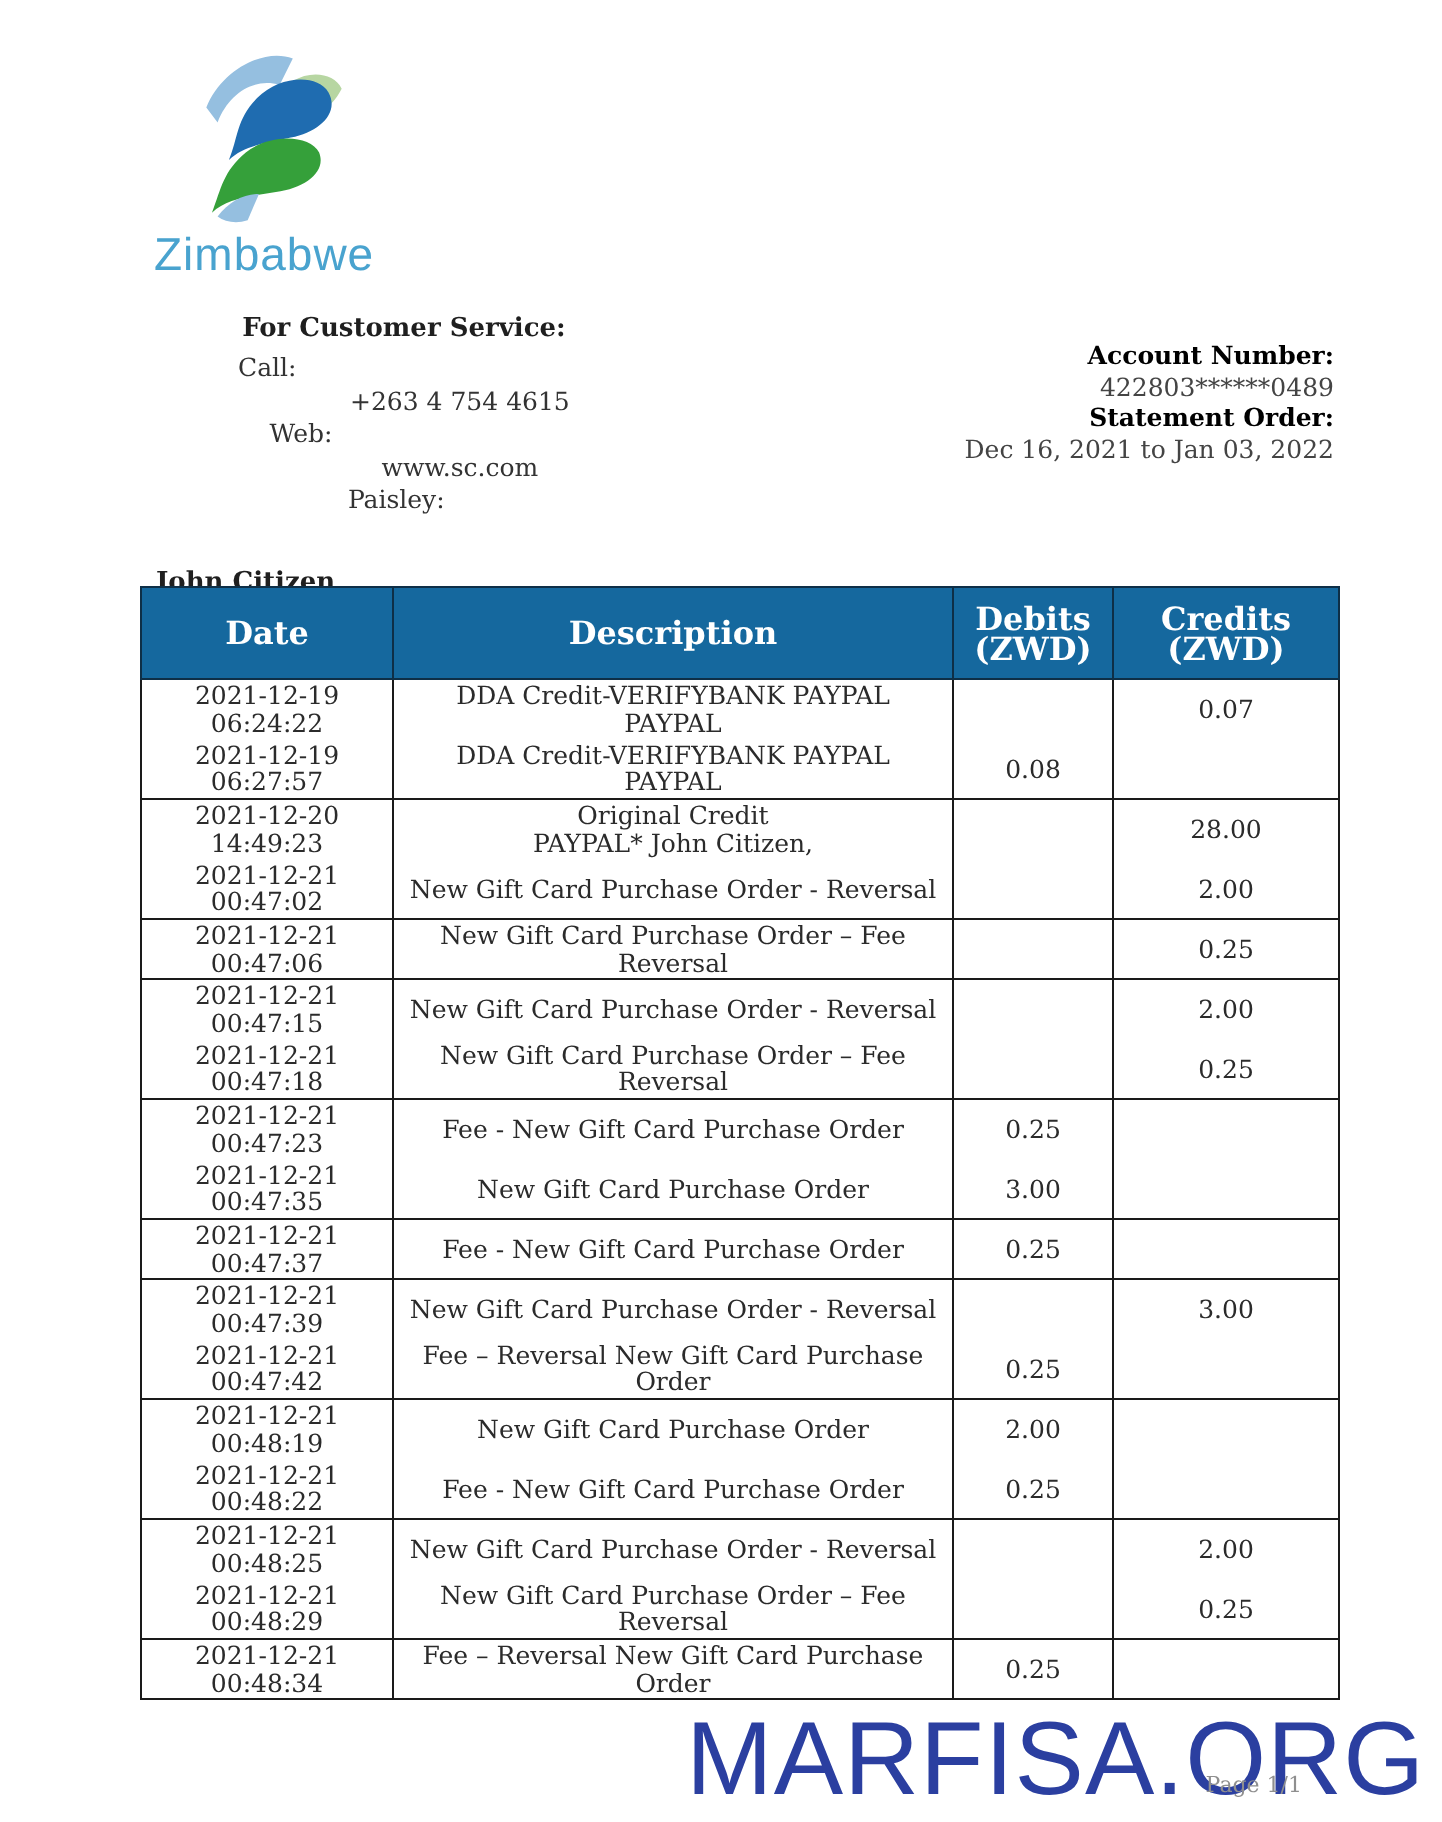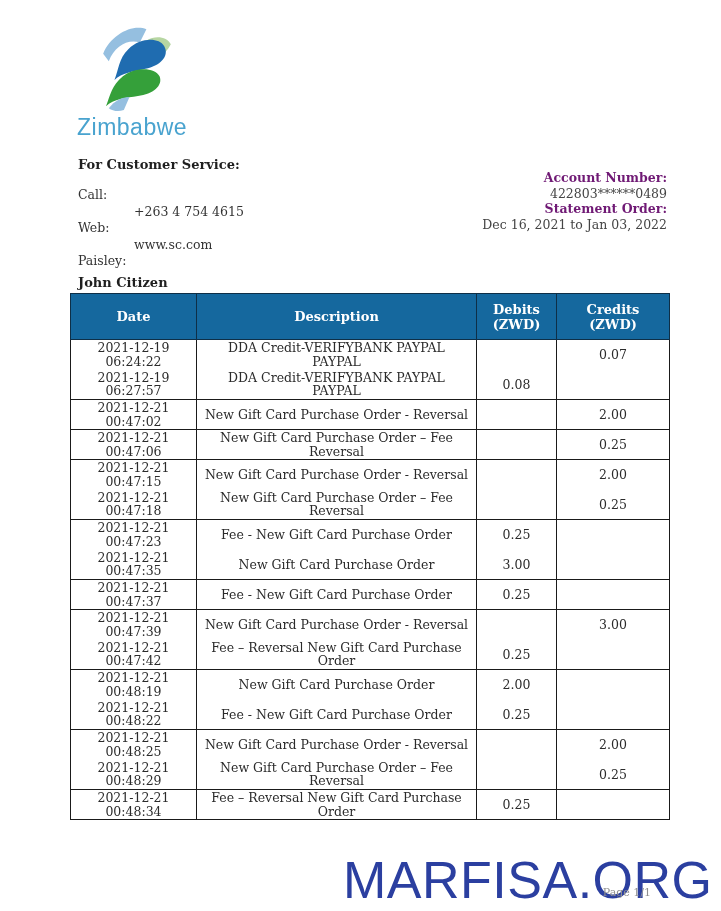--- a/index.html
+++ b/index.html
@@ -21,44 +21,44 @@
   }
   
   .logo{position:absolute;left:77px;top:18px;width:150px;}
   .logo svg{display:block;margin-left:12px;}
   .logo-country{
     font-family:"Liberation Sans",sans-serif;
     font-size:23px;color:#49a3cf;letter-spacing:0.5px;margin-top:2px;
   }
   
   .cs-block{position:absolute;left:78px;top:157px;font-size:12.5px;line-height:16px;}
-  .cs-heading{font-weight:bold;font-size:13px;margin-bottom:14px;}
-  .cs-row{display:flex;}
+  .cs-heading{font-weight:bold;font-size:13px;margin-bottom:3px;text-align:center;}
+  .cs-row{display:flex;justify-content:center;}
   .cs-label{width:56px;color:#333;}
   .cs-value{color:#333;margin-top:17px;}
-  .cust-name{font-weight:bold;font-size:13px;margin-top:6px;}
+  .cust-name{font-weight:bold;font-size:13px;margin-top:26px;}
   .cust-addr{color:#333;margin-top:1px;}
   
   .acct-block{
     position:absolute;right:54px;top:170px;
     text-align:right;font-size:12.5px;line-height:15.5px;color:#444;
   }
-  .acct-block .b{font-weight:bold;color:#701a75;}
+  .acct-block .b{font-weight:bold;color:#000000;}
   
   table.stmt{
     position:absolute;left:70px;top:293px;width:599px;
     border-collapse:collapse;table-layout:fixed;
   }
   table.stmt col.c-date{width:126px;}
   table.stmt col.c-desc{width:280px;}
   table.stmt col.c-debit{width:80px;}
   table.stmt col.c-credit{width:113px;}
   table.stmt th{
     background:var(--header-blue);
-    color:#fff;font-weight:bold;font-size:13px;line-height:15px;
+    color:#fff;font-weight:bold;font-size:16px;line-height:15px;
     border:1.5px solid #0e2f47;
     height:46px;text-align:center;padding:2px 4px;
   }
   table.stmt td{
     font-size:12.5px;line-height:13.5px;text-align:center;
     border-left:1px solid var(--border);
     border-right:1px solid var(--border);
     height:30px;padding:1px 4px;vertical-align:middle;color:#2b2b2b;
   }
   table.stmt tr.group-end td{border-bottom:1px solid var(--border);}
@@ -142,20 +142,26 @@
           <td>DDA Credit-VERIFYBANK PAYPAL<br>PAYPAL</td>
           <td></td>
           <td>0.07</td>
         </tr>
         <tr class="group-end">
           <td>2021-12-19<br>06:27:57</td>
           <td>DDA Credit-VERIFYBANK PAYPAL<br>PAYPAL</td>
           <td>0.08</td>
           <td></td>
         </tr>
+        <tr>
+          <td>2021-12-20<br>14:49:23</td>
+          <td>Original Credit<br>PAYPAL* John Citizen,</td>
+          <td></td>
+          <td>28.00</td>
+        </tr>
         <tr class="group-end">
           <td>2021-12-21<br>00:47:02</td>
           <td>New Gift Card Purchase Order - Reversal</td>
           <td></td>
           <td>2.00</td>
         </tr>
         <tr class="group-end">
           <td>2021-12-21<br>00:47:06</td>
           <td>New Gift Card Purchase Order – Fee Reversal</td>
           <td></td>

